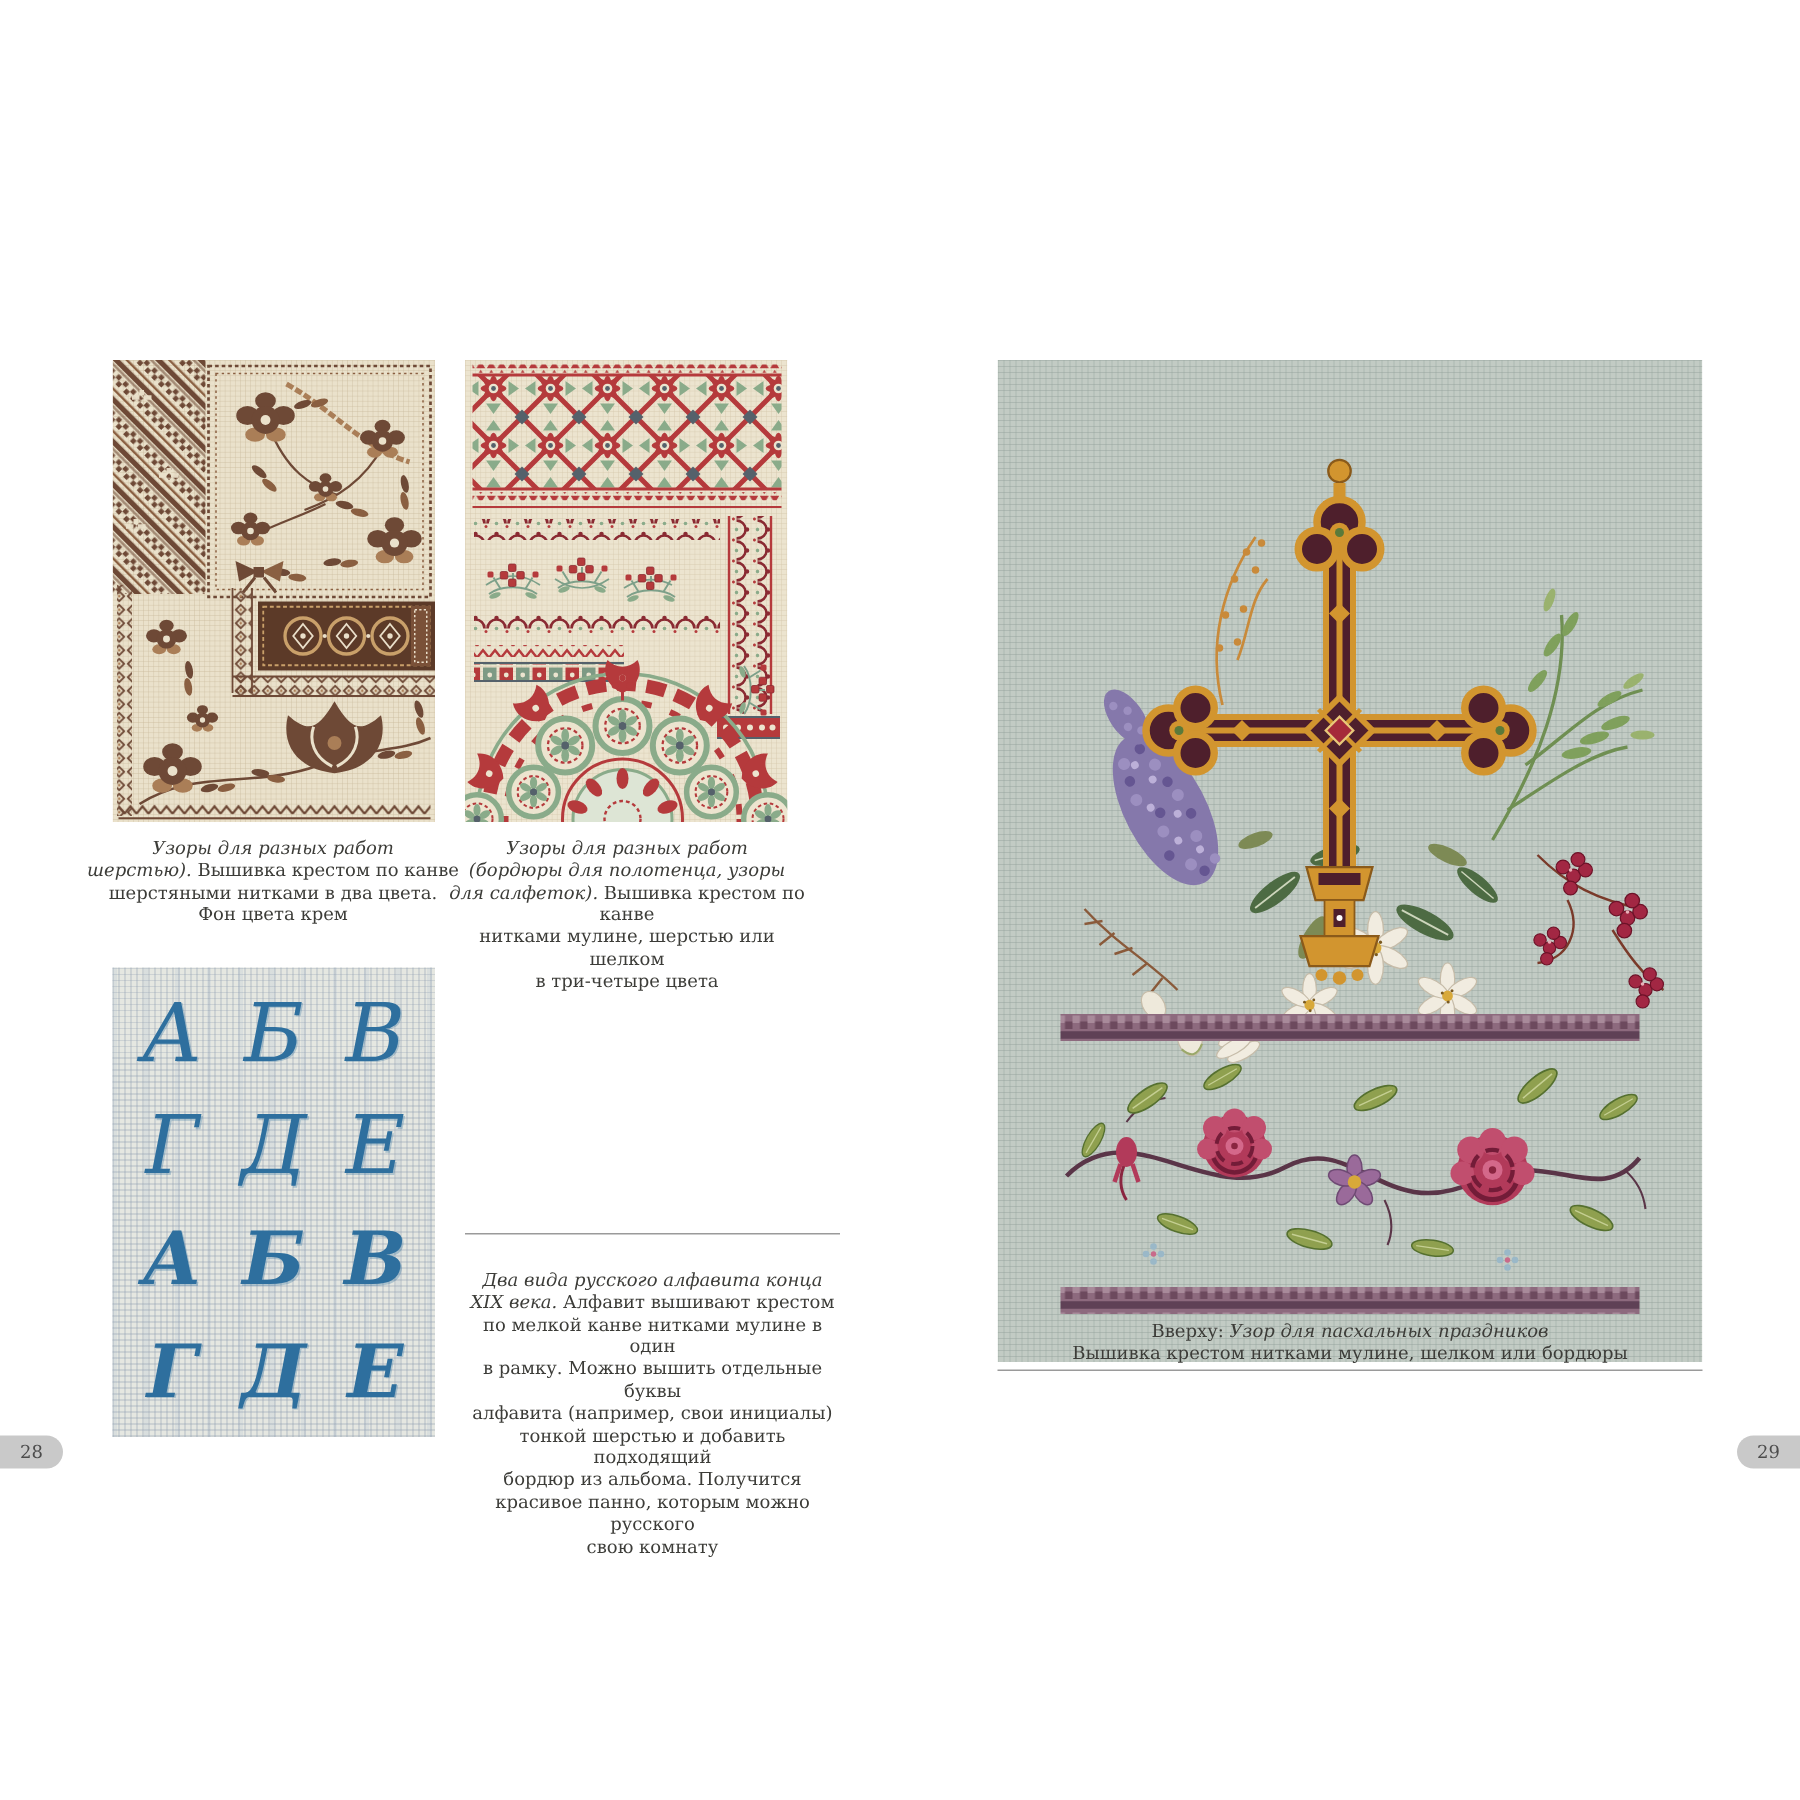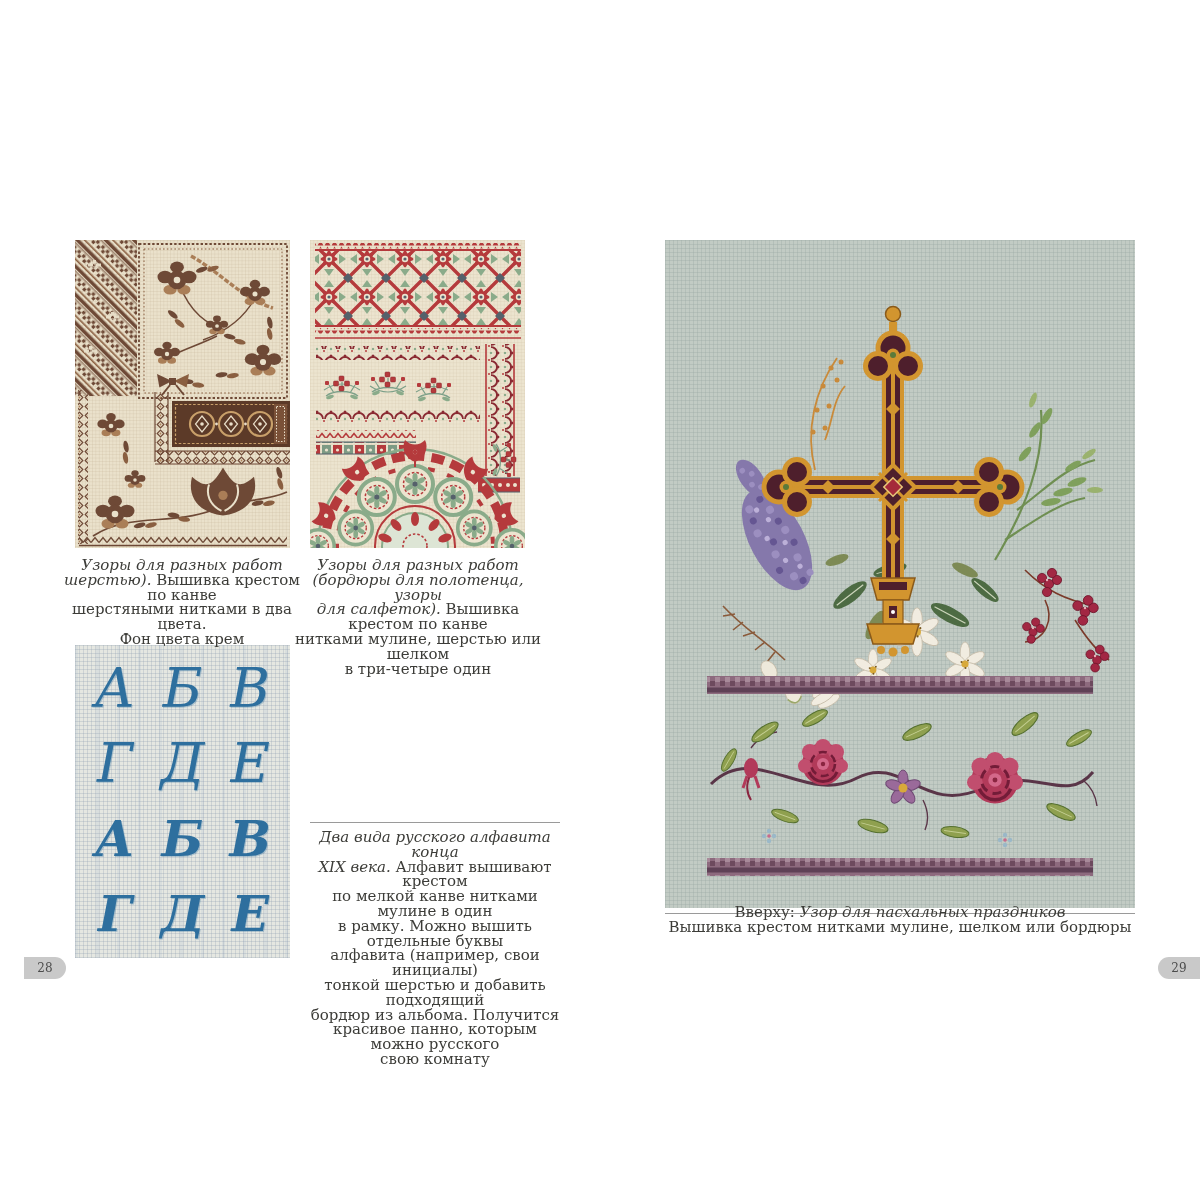--- a/index.html
+++ b/index.html
@@ -17,30 +17,30 @@
   .plate{position:absolute;overflow:hidden;}
   .plate1{left:75px;top:240px;width:215px;height:308px;}
   .plate2{left:310px;top:240px;width:215px;height:308px;}
   .plate3{left:75px;top:645px;width:215px;height:313px;
     background-color:var(--plate3_canvas);
     background-image:
       repeating-linear-gradient(0deg, rgba(140,155,175,.28) 0 1px, transparent 1px 4px),
       repeating-linear-gradient(90deg, rgba(140,155,175,.28) 0 1px, transparent 1px 4px),
       repeating-linear-gradient(90deg, rgba(110,145,190,.10) 0 3px, transparent 3px 21px);}
   .plate4{left:665px;top:240px;width:470px;height:668px;}
-  .caption{position:absolute;text-align:center;font-size:15px;line-height:14.8px;color:var(--text);}
+  .caption{position:absolute;text-align:center;font-size:12px;line-height:14.8px;color:var(--text);}
   .cap1{left:57px;top:558px;width:250px;}
   .cap2{left:293px;top:558px;width:250px;}
-  .note{left:310px;top:822px;width:250px;border-top:1px solid var(--rule);padding-top:7px;}
-  .rcap{left:665px;top:905px;width:470px;}
+  .note{left:310px;top:822px;width:250px;border-top:1px solid var(--rule);padding-top:23px;}
+  .rcap{left:665px;top:880px;width:470px;}
   .rrule{position:absolute;left:665px;top:913px;width:470px;height:0;border-top:1px solid var(--rule);}
   .cap-line .it{font-style:italic;}
   .tab{position:absolute;top:957px;width:42px;height:22px;background:var(--tab_bg);color:var(--tab_text);
     font-size:12px;line-height:22px;text-align:center;}
-  .tab-left{left:0;border-radius:0 11px 11px 0;margin-left:24px;}
+  .tab-left{left:0;border-radius:0 11px 11px 0;}
   .tab-right{left:1158px;border-radius:11px 0 0 11px;text-align:center;}
   .alpha-grid{display:grid;grid-template-columns:repeat(3,1fr);grid-template-rows:repeat(4,1fr);
     width:100%;height:100%;padding:6px;box-sizing:border-box;}
   .alpha-cell{display:flex;align-items:center;justify-content:center;font-style:italic;font-size:54px;
     color:var(--plate3_blue);text-shadow:1px 1px 0 rgba(46,111,158,.30);}
   .alpha-cell.alt{font-weight:bold;font-size:49px;}
   
   .f-can1{fill:var(--plate1_canvas);} .f-br{fill:var(--plate1_brown);} .s-br{stroke:var(--plate1_brown);}
   .f-lbr{fill:var(--plate1_light);} .f-dk1{fill:var(--plate1_dark);}
   .f-can2{fill:var(--plate2_canvas);} .f-red2{fill:var(--plate2_red);} .s-red2{stroke:var(--plate2_red);}
@@ -649,21 +649,21 @@
     <div class="cap-line"><span class="pre"></span><span class="it">шерстью).</span><span class="post"> Вышивка крестом по канве</span></div>
     <div class="cap-line"><span class="pre"></span><span class="it"></span><span class="post">шерстяными нитками в два цвета.</span></div>
     <div class="cap-line"><span class="pre"></span><span class="it"></span><span class="post">Фон цвета крем</span></div>
   </div>
 
   <div class="caption cap2">
     <div class="cap-line"><span class="pre"></span><span class="it">Узоры для разных работ</span><span class="post"></span></div>
     <div class="cap-line"><span class="pre"></span><span class="it">(бордюры для полотенца, узоры</span><span class="post"></span></div>
     <div class="cap-line"><span class="pre"></span><span class="it">для салфеток).</span><span class="post"> Вышивка крестом по канве</span></div>
     <div class="cap-line"><span class="pre"></span><span class="it"></span><span class="post">нитками мулине, шерстью или шелком</span></div>
-    <div class="cap-line"><span class="pre"></span><span class="it"></span><span class="post">в три-четыре один</span></div>
+    <div class="cap-line"><span class="pre"></span><span class="it"></span><span class="post">в три-четыре цвета</span></div>
   </div>
 
   <div class="caption note">
     <div class="cap-line"><span class="pre"></span><span class="it">Два вида русского алфавита конца</span><span class="post"></span></div>
     <div class="cap-line"><span class="pre"></span><span class="it">XIX века.</span><span class="post"> Алфавит вышивают крестом</span></div>
     <div class="cap-line"><span class="pre"></span><span class="it"></span><span class="post">по мелкой канве нитками мулине в один</span></div>
     <div class="cap-line"><span class="pre"></span><span class="it"></span><span class="post">в рамку. Можно вышить отдельные буквы</span></div>
     <div class="cap-line"><span class="pre"></span><span class="it"></span><span class="post">алфавита (например, свои инициалы)</span></div>
     <div class="cap-line"><span class="pre"></span><span class="it"></span><span class="post">тонкой шерстью и добавить подходящий</span></div>
     <div class="cap-line"><span class="pre"></span><span class="it"></span><span class="post">бордюр из альбома. Получится</span></div>

